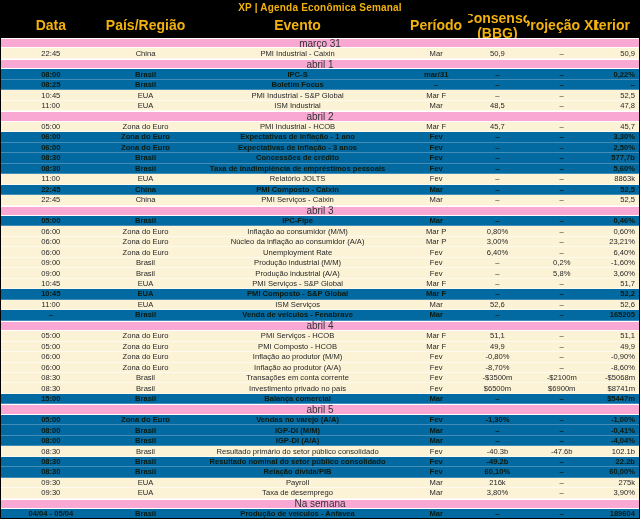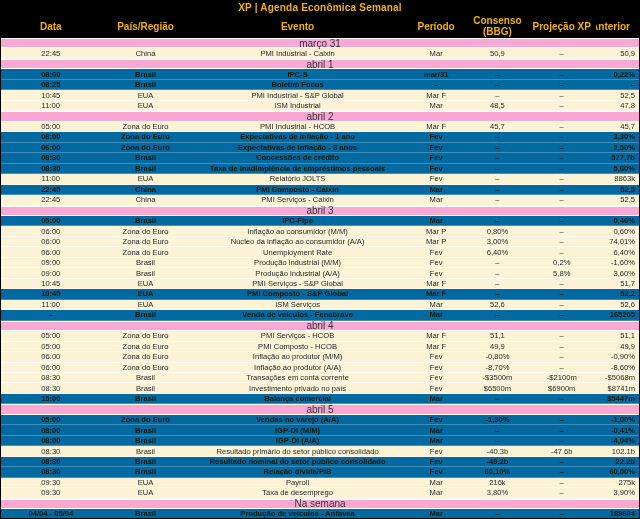--- a/index.html
+++ b/index.html
@@ -6,21 +6,21 @@
   #canvas{
     position:relative;width:640px;height:519px;background:#000;
     font-family:"Liberation Sans",sans-serif;overflow:hidden;
     box-sizing:border-box;border:1px solid #000;
   }
   #title-bar{
     height:13px;display:flex;align-items:center;justify-content:center;
     background:#000;color:#F2B20E;font-weight:bold;font-size:10px;letter-spacing:.2px;
   }
   #header-row{
-    height:24px;display:flex;background:#000;color:#F2B20E;font-weight:bold;font-size:10px;
+    height:24px;display:flex;background:#000;color:#F2B20E;font-weight:bold;font-size:14px;
   }
   .th{display:flex;flex-direction:column;align-items:center;justify-content:center;line-height:1.1;}
   #table-body{background:#FCF3D7;}
   .row{display:flex;align-items:center;height:10.478px;box-sizing:border-box;
        border-bottom:1px solid rgba(255,255,255,.6);font-size:7.6px;color:#262626;}
   .row.plain{background:#FCF3D7;}
   .row.green{background:#0369a1;font-weight:bold;color:#0b1a0e;border-bottom:1px solid rgba(255,255,255,.25);}
   .row.section{background:#f9a8d4;justify-content:center;font-size:10px;color:#333;
        border-top:1px solid #fff;border-bottom:1px solid #fff;}
   .cell{overflow:hidden;white-space:nowrap;text-align:center;box-sizing:border-box;}
@@ -200,21 +200,21 @@
         <div class="cell c5">–</div>
         <div class="cell c6">0,60%</div>
       </div>
       <div class="row plain">
         <div class="cell c0">06:00</div>
         <div class="cell c1">Zona do Euro</div>
         <div class="cell c2">Núcleo da inflação ao consumidor (A/A)</div>
         <div class="cell c3">Mar P</div>
         <div class="cell c4">3,00%</div>
         <div class="cell c5">–</div>
-        <div class="cell c6">74,01%</div>
+        <div class="cell c6">23,21%</div>
       </div>
       <div class="row plain">
         <div class="cell c0">06:00</div>
         <div class="cell c1">Zona do Euro</div>
         <div class="cell c2">Unemployment Rate</div>
         <div class="cell c3">Fev</div>
         <div class="cell c4">6,40%</div>
         <div class="cell c5">–</div>
         <div class="cell c6">6,40%</div>
       </div>

